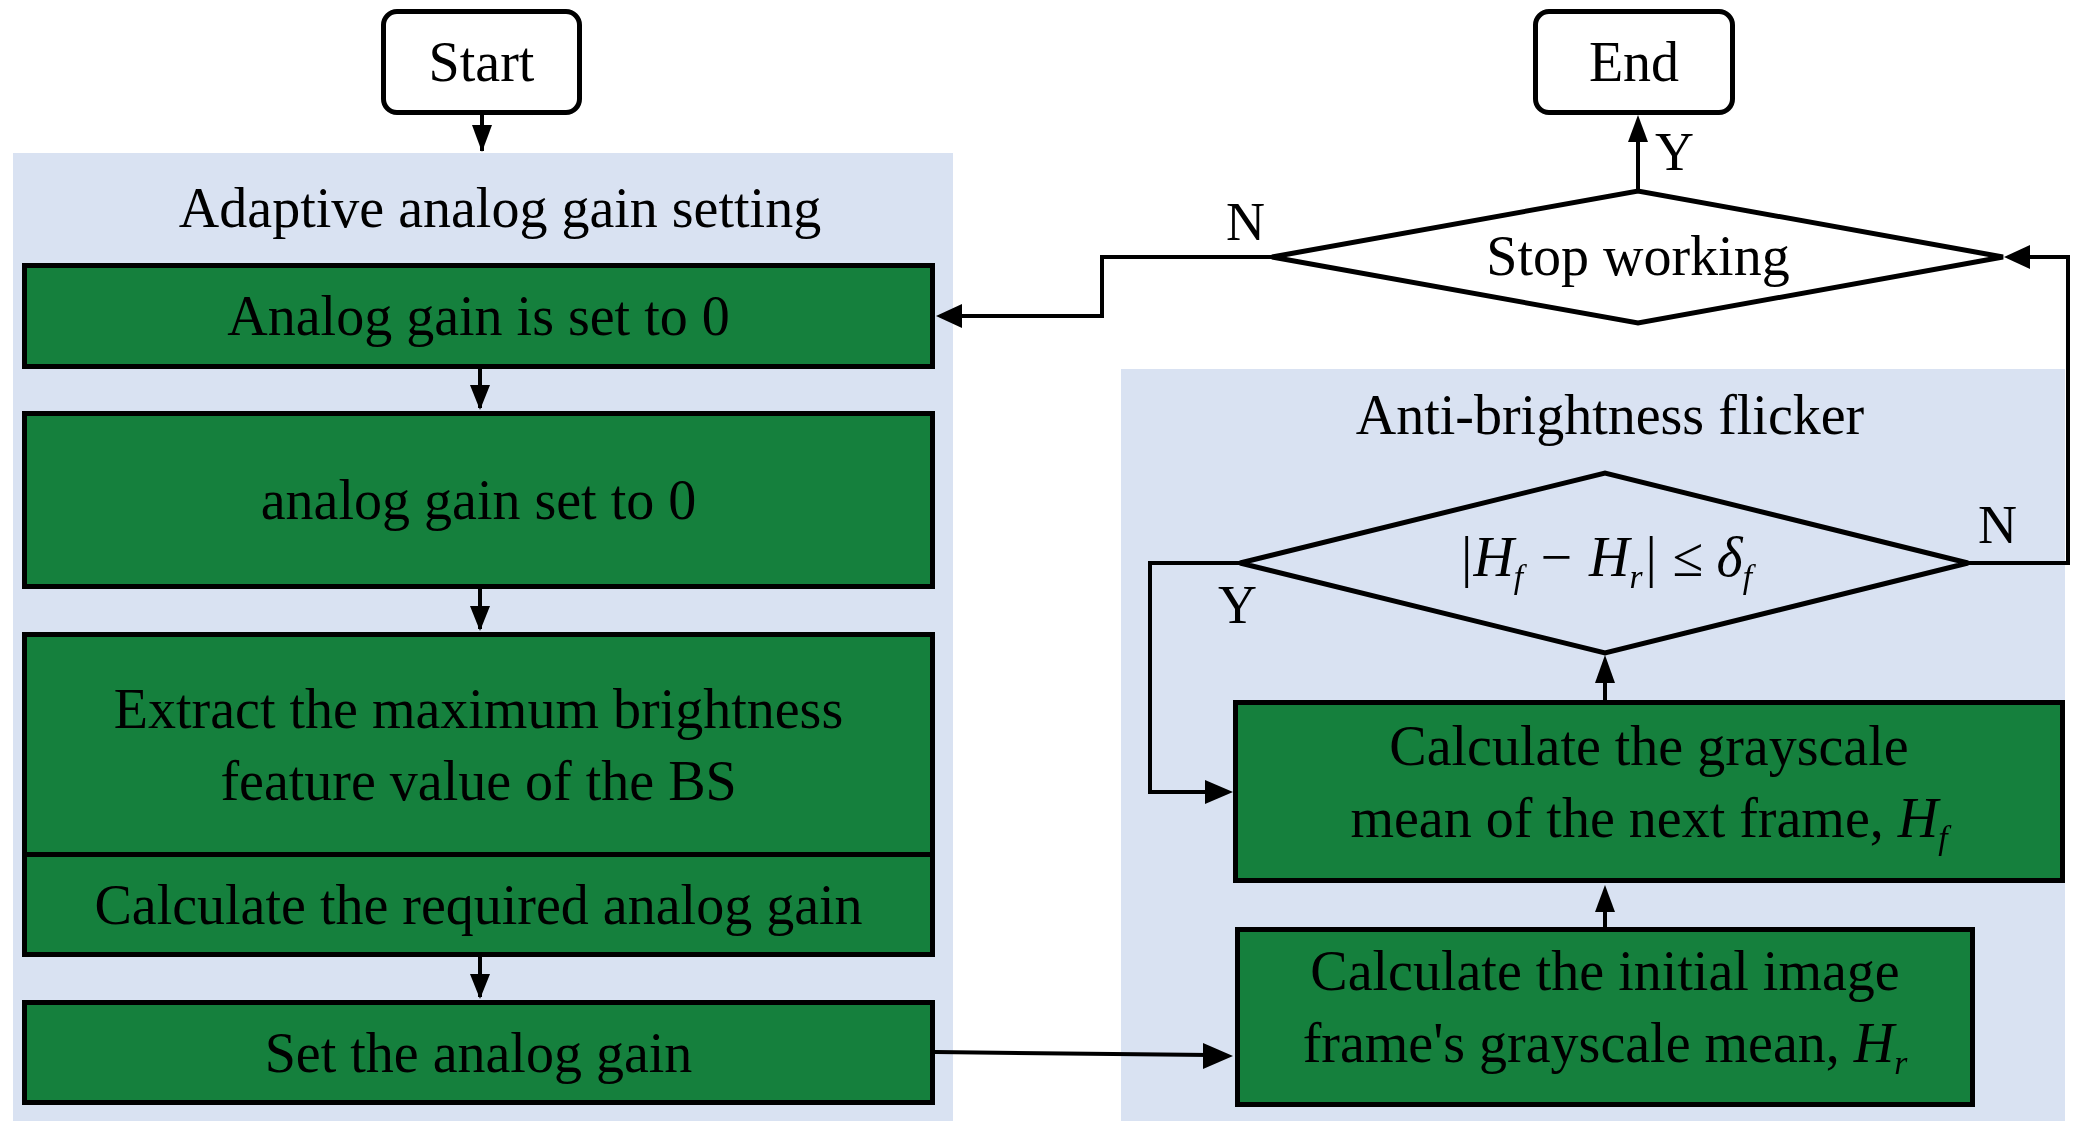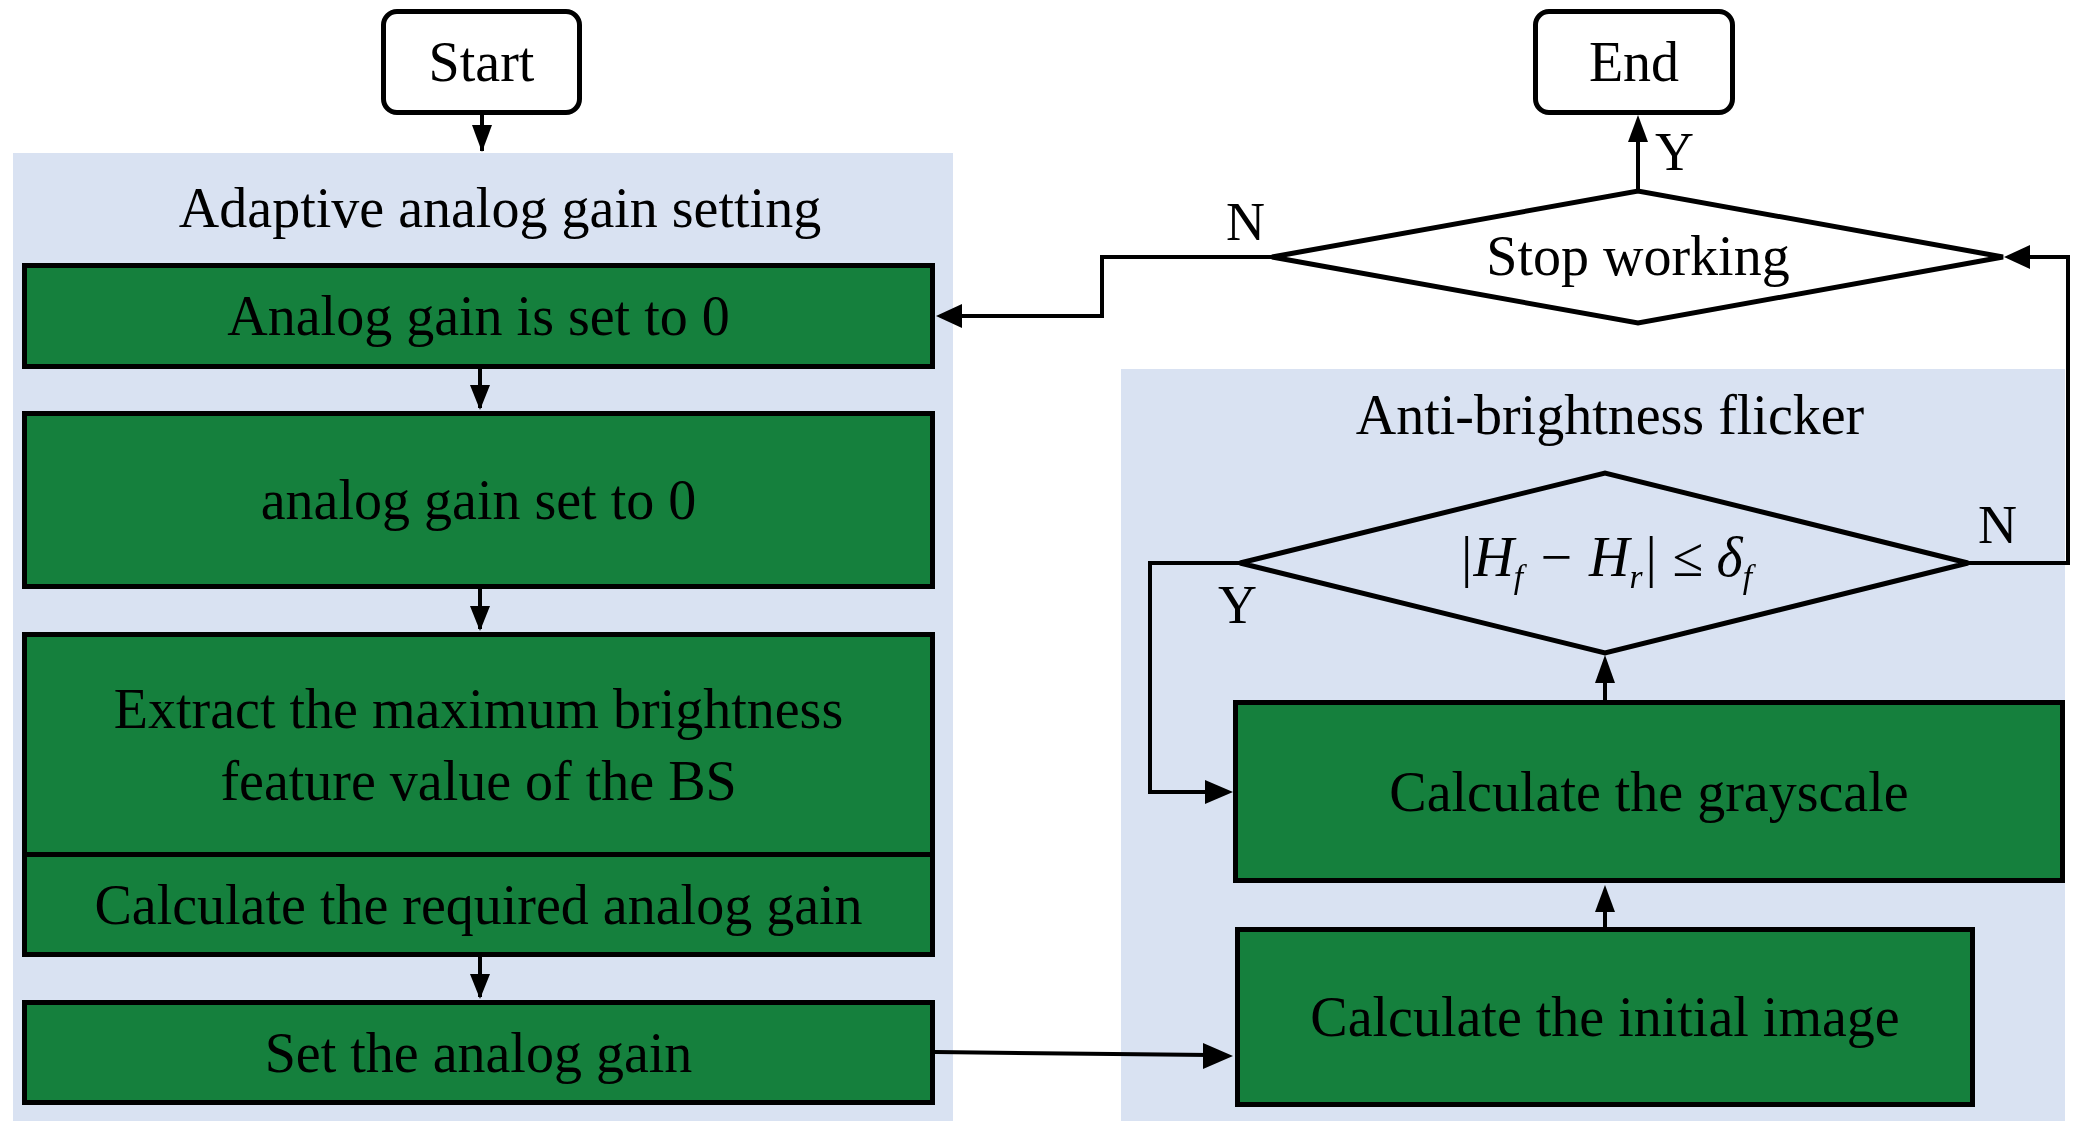--- a/index.html
+++ b/index.html
@@ -93,23 +93,25 @@
 </div>
 <div class="box proc" style="left:22px;top:852px;width:913px;height:105px;">
   <span>Calculate the required analog gain</span>
 </div>
 <div class="box proc" style="left:22px;top:1000px;width:913px;height:105px;">
   <span>Set the analog gain</span>
 </div>
 
 <div class="box proc" style="left:1233px;top:700px;width:832px;height:183px;flex-direction:column;">
   <span>Calculate the grayscale</span>
+  <span><span>mean of the next frame, </span><i>H</i><sub><i>f</i></sub></span>
 </div>
 <div class="box proc" style="left:1235px;top:927px;width:740px;height:180px;flex-direction:column;">
   <span>Calculate the initial image</span>
+  <span><span>frame's grayscale mean, </span><i>H</i><sub><i>r</i></sub></span>
 </div>
 
 <div class="diamond-text" style="left:1372px;top:224px;width:532px;">Stop working</div>
 <div class="diamond-text" style="left:1405px;top:525px;width:400px;">
   <i>|H</i><sub><i>f</i></sub><i> − H</i><sub><i>r</i></sub><i>| ≤ δ</i><sub><i>f</i></sub>
 </div>
 
 <div class="label" style="left:1226px;top:192px;">N</div>
 <div class="label" style="left:1655px;top:122px;">Y</div>
 <div class="label" style="left:1978px;top:495px;">N</div>

